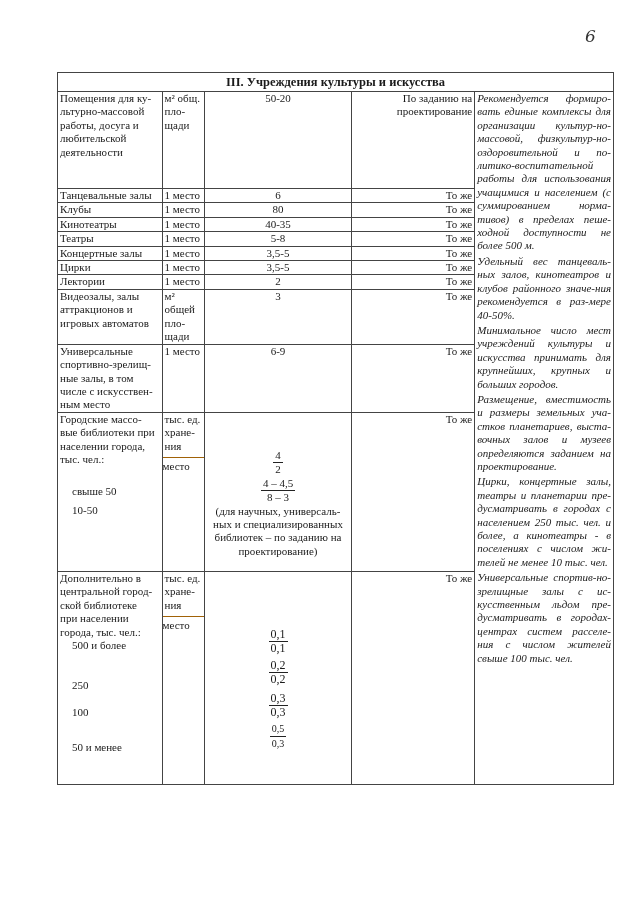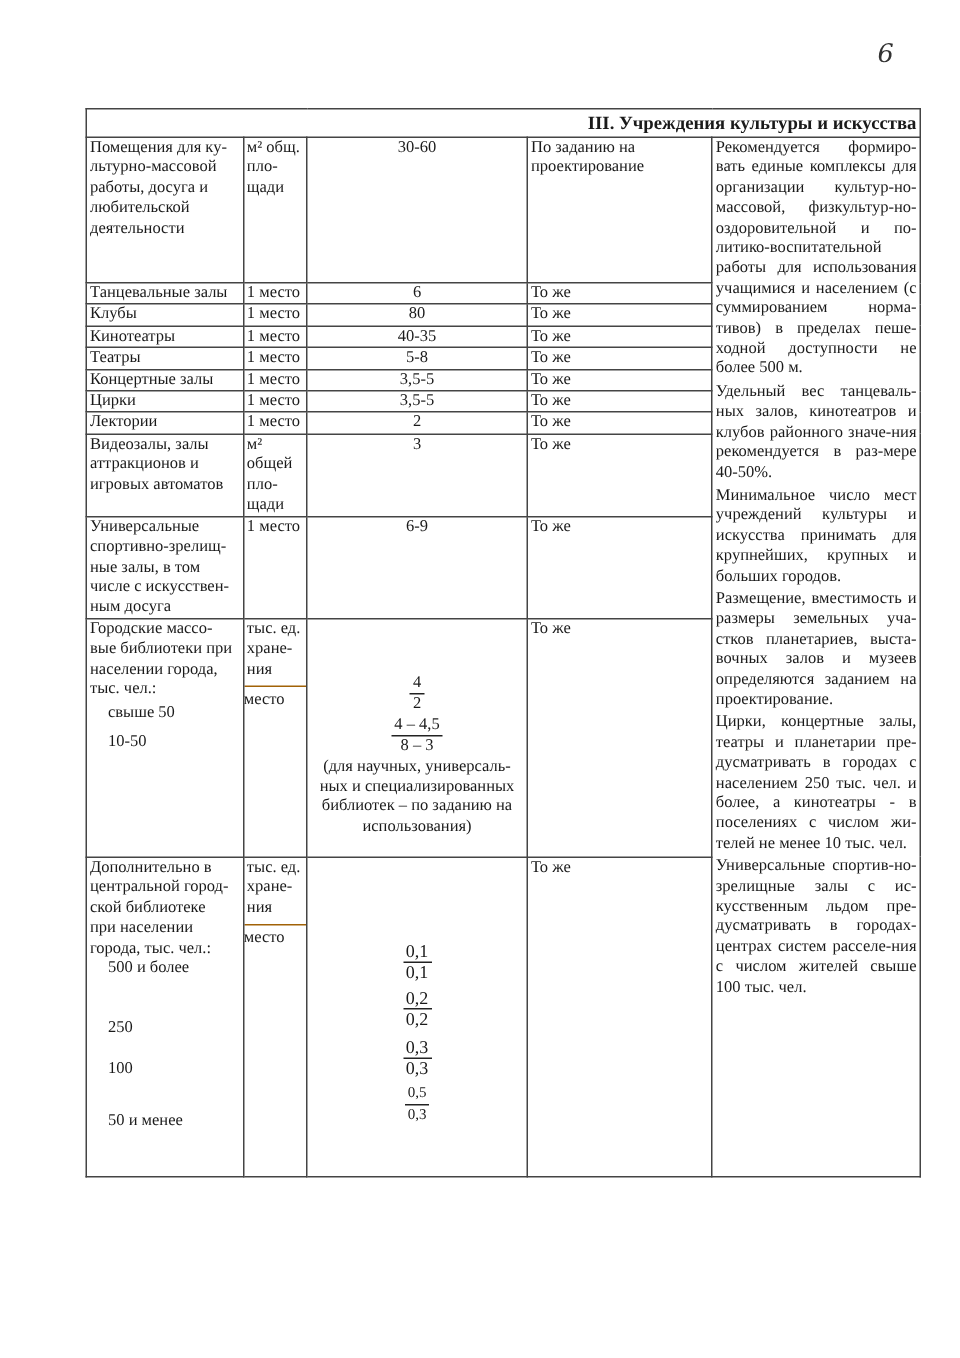--- a/index.html
+++ b/index.html
@@ -3,26 +3,26 @@
 <meta charset="utf-8">
 <style>
   html, body { margin: 0; padding: 0; background: #ffffff; }
   body { width: 640px; height: 905px; position: relative; overflow: hidden;
          font-family: "Liberation Serif", "DejaVu Serif", serif; color: #1a1a1a; }
   .page-num { position: absolute; left: 585px; top: 26px; font-size: 17px; font-style: italic;
               font-family: "DejaVu Serif", serif; color: #333; }
   table.main { position: absolute; left: 57px; top: 72px; width: 557px;
                border-collapse: collapse; table-layout: fixed; font-size: 11px; line-height: 13.4px; }
   table.main td { border: 1px solid #444; vertical-align: top; padding: 0 2px; }
-  .title-cell { text-align: right; font-weight: bold; font-size: 12.5px; height: 18px; line-height: 18px; }
+  .title-cell { text-align: center; font-weight: bold; font-size: 12.5px; height: 18px; line-height: 18px; }
   .c1 { width: 101px; }
   .c2 { width: 41px; text-align: left; }
   .c3 { width: 142px; text-align: center; }
-  .c4 { width: 119px; text-align: left; }
-  .c5 { width: 134px; text-align: justify; }
+  .c4 { width: 119px; text-align: right; }
+  .c5 { width: 134px; text-align: justify; font-style: italic; }
   .note p { margin: 0 0 2px 0; text-align: justify; hyphens: manual; }
   .row-small td { height: 13px; }
   .sub-unit { border-top: 1px solid #a16207; margin: 4px -2px 0 -2px; padding-top: 2px; }
   .frac { display: inline-block; text-align: center; }
   .frac .num { display: block; border-bottom: 1px solid #222; padding: 0 2px; }
   .frac .den { display: block; padding: 0 2px; }
   .indent { padding-left: 12px; }
   .just { text-align: justify; }
 </style>
 </head>
@@ -49,21 +49,21 @@
           <div>льтурно-массовой</div>
           <div>работы, досуга и</div>
           <div>любительской</div>
           <div>деятельности</div>
     </td>
     <td class="c2">
       <div>м² общ.</div>
           <div>пло-</div>
           <div>щади</div>
     </td>
-    <td class="c3">30-60</td>
+    <td class="c3">50-20</td>
     <td class="c4">По заданию на проектирование</td>
     <td rowspan="12" class="c5 note">
       <p>Рекомендуется формиро-вать единые комплексы для организации культур-но-массовой, физкультур-но-оздоровительной и по-литико-воспитательной работы для использования учащимися и населением (с суммированием норма-тивов) в пределах пеше-ходной доступности не более 500 м.</p>
       <p>Удельный вес танцеваль-ных залов, кинотеатров и клубов районного значе-ния рекомендуется в раз-мере 40-50%.</p>
       <p>Минимальное число мест учреждений культуры и искусства принимать для крупнейших, крупных и больших городов.</p>
       <p>Размещение, вместимость и размеры земельных уча-стков планетариев, выста-вочных залов и музеев определяются заданием на проектирование.</p>
       <p>Цирки, концертные залы, театры и планетарии пре-дусматривать в городах с населением 250 тыс. чел. и более, а кинотеатры - в поселениях с числом жи-телей не менее 10 тыс. чел.</p>
       <p>Универсальные спортив-но-зрелищные залы с ис-кусственным льдом пре-дусматривать в городах-центрах систем расселе-ния с числом жителей свыше 100 тыс. чел.</p>
     </td>
   </tr>
@@ -126,50 +126,50 @@
     <td class="c3">3</td>
     <td class="c4">То же</td>
   </tr>
 
   <tr>
     <td class="just" style="height:66px">
       <div>Универсальные</div>
           <div>спортивно-зрелищ-</div>
           <div>ные залы, в том</div>
           <div>числе с искусствен-</div>
-          <div>ным досуга</div>
+          <div>ным место</div>
     </td>
     <td class="c2">1 место</td>
     <td class="c3">6-9</td>
     <td class="c4">То же</td>
   </tr>
 
   <tr>
     <td style="height:158px">
       <div>Городские массо-</div>
           <div>вые библиотеки при</div>
           <div>населении города,</div>
           <div>тыс. чел.:</div>
-      <div class="indent" style="margin-top:2px">свыше 50</div>
+      <div class="indent" style="margin-top:18px">свыше 50</div>
       <div class="indent" style="margin-top:6px">10-50</div>
     </td>
     <td class="c2">
       <div>тыс. ед.</div>
           <div>хране-</div>
           <div>ния</div>
       <div class="sub-unit">место</div>
     </td>
     <td class="c3">
       <div style="height:36px"></div>
       <div><span class="frac"><span class="num">4</span><span class="den">2</span></span></div>
       <div><span class="frac"><span class="num">4 – 4,5</span><span class="den">8 – 3</span></span></div>
       <div>(для научных, универсаль-</div>
           <div>ных и специализированных</div>
           <div>библиотек – по заданию на</div>
-          <div>использования)</div>
+          <div>проектирование)</div>
     </td>
     <td class="c4">То же</td>
   </tr>
 
   <tr>
     <td style="height:212px">
       <div>Дополнительно в</div>
           <div>центральной город-</div>
           <div>ской библиотеке</div>
           <div>при населении</div>

